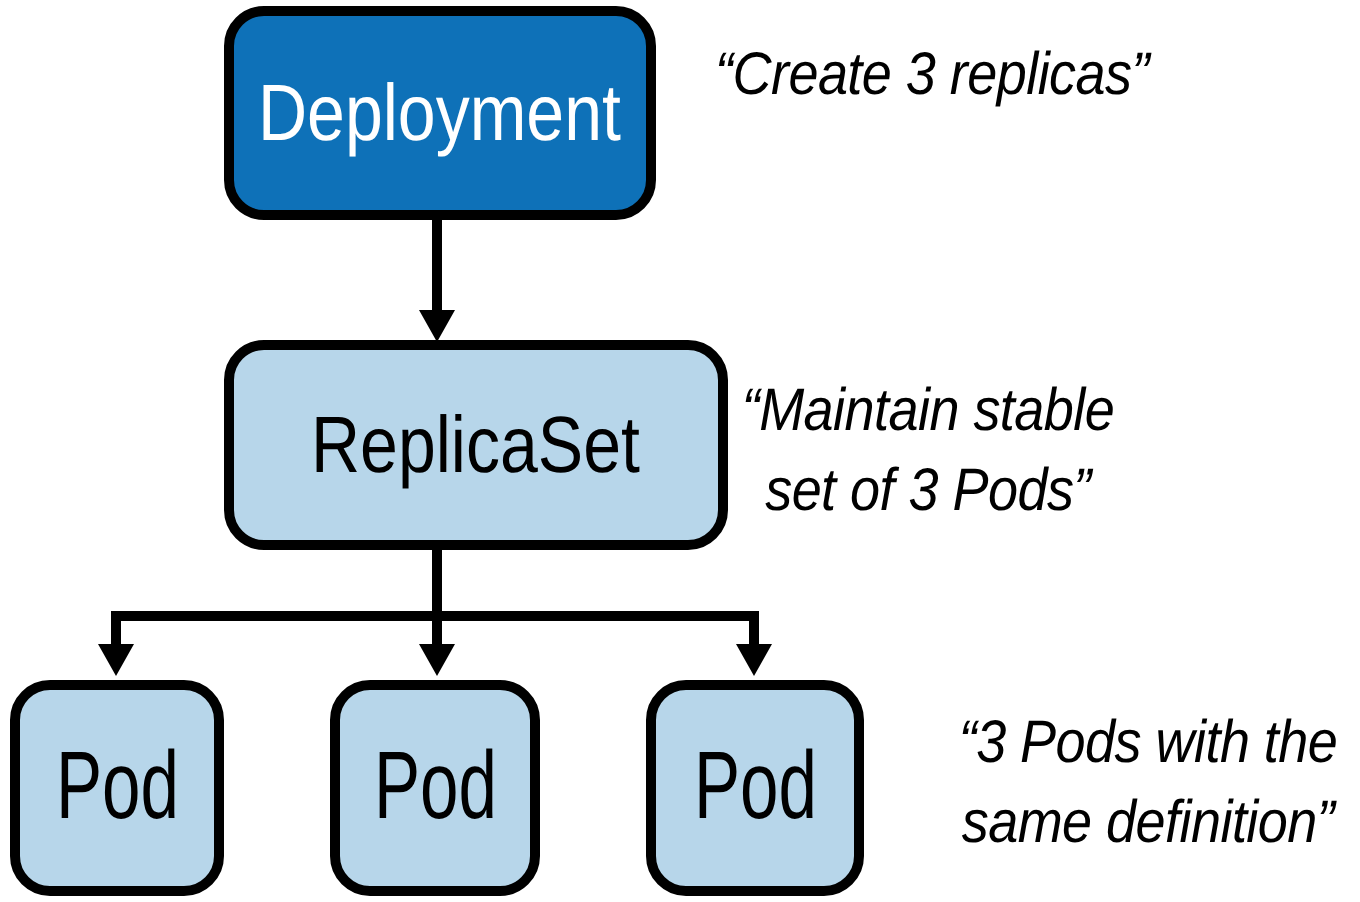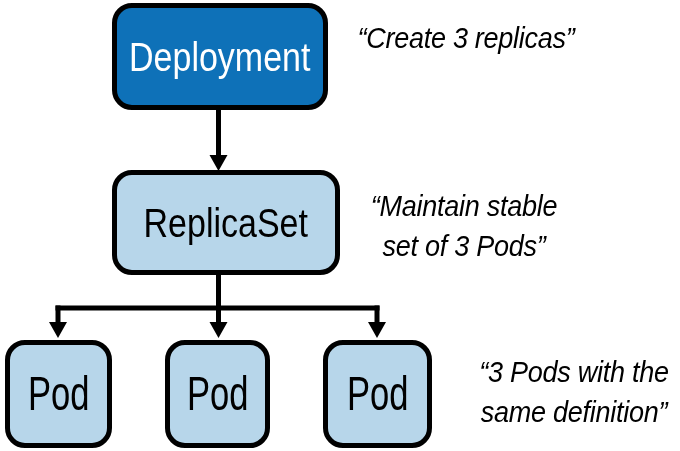--- a/index.html
+++ b/index.html
@@ -37,21 +37,21 @@
     display: flex;
     align-items: center;
     justify-content: center;
     text-align: right;
   }
   .node-deployment {
     left: 112px; top: 3px; width: 216px; height: 107px;
     background: var(--deployment-fill, #0E71B8);
   }
   .node-replicaset {
-    left: 112px; top: 170px; width: 228px; height: 105px;
+    left: 112px; top: 170px; width: 252px; height: 105px;
     background: var(--replicaset-fill, #B7D6EA);
   }
   .node-pod { background: var(--pod-fill, #B7D6EA); }
   .node-pod-1 { left: 5px;   top: 340px; width: 107px; height: 108px; }
   .node-pod-2 { left: 165px; top: 340px; width: 105px; height: 108px; }
   .node-pod-3 { left: 323px; top: 340px; width: 109px; height: 108px; }
   .node-label {
     font-size: 40px;
     line-height: 1;
     color: var(--label-color, #000000);

